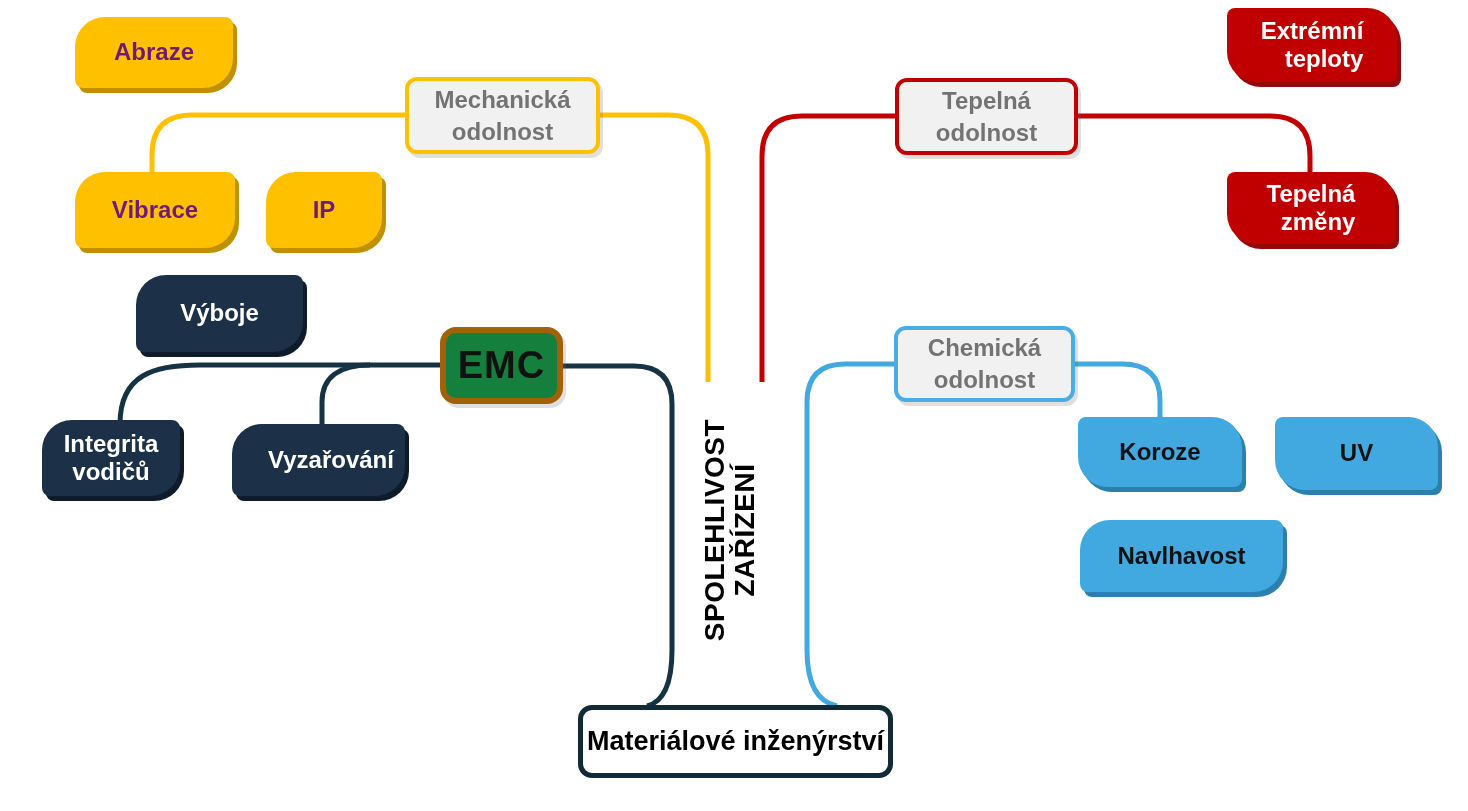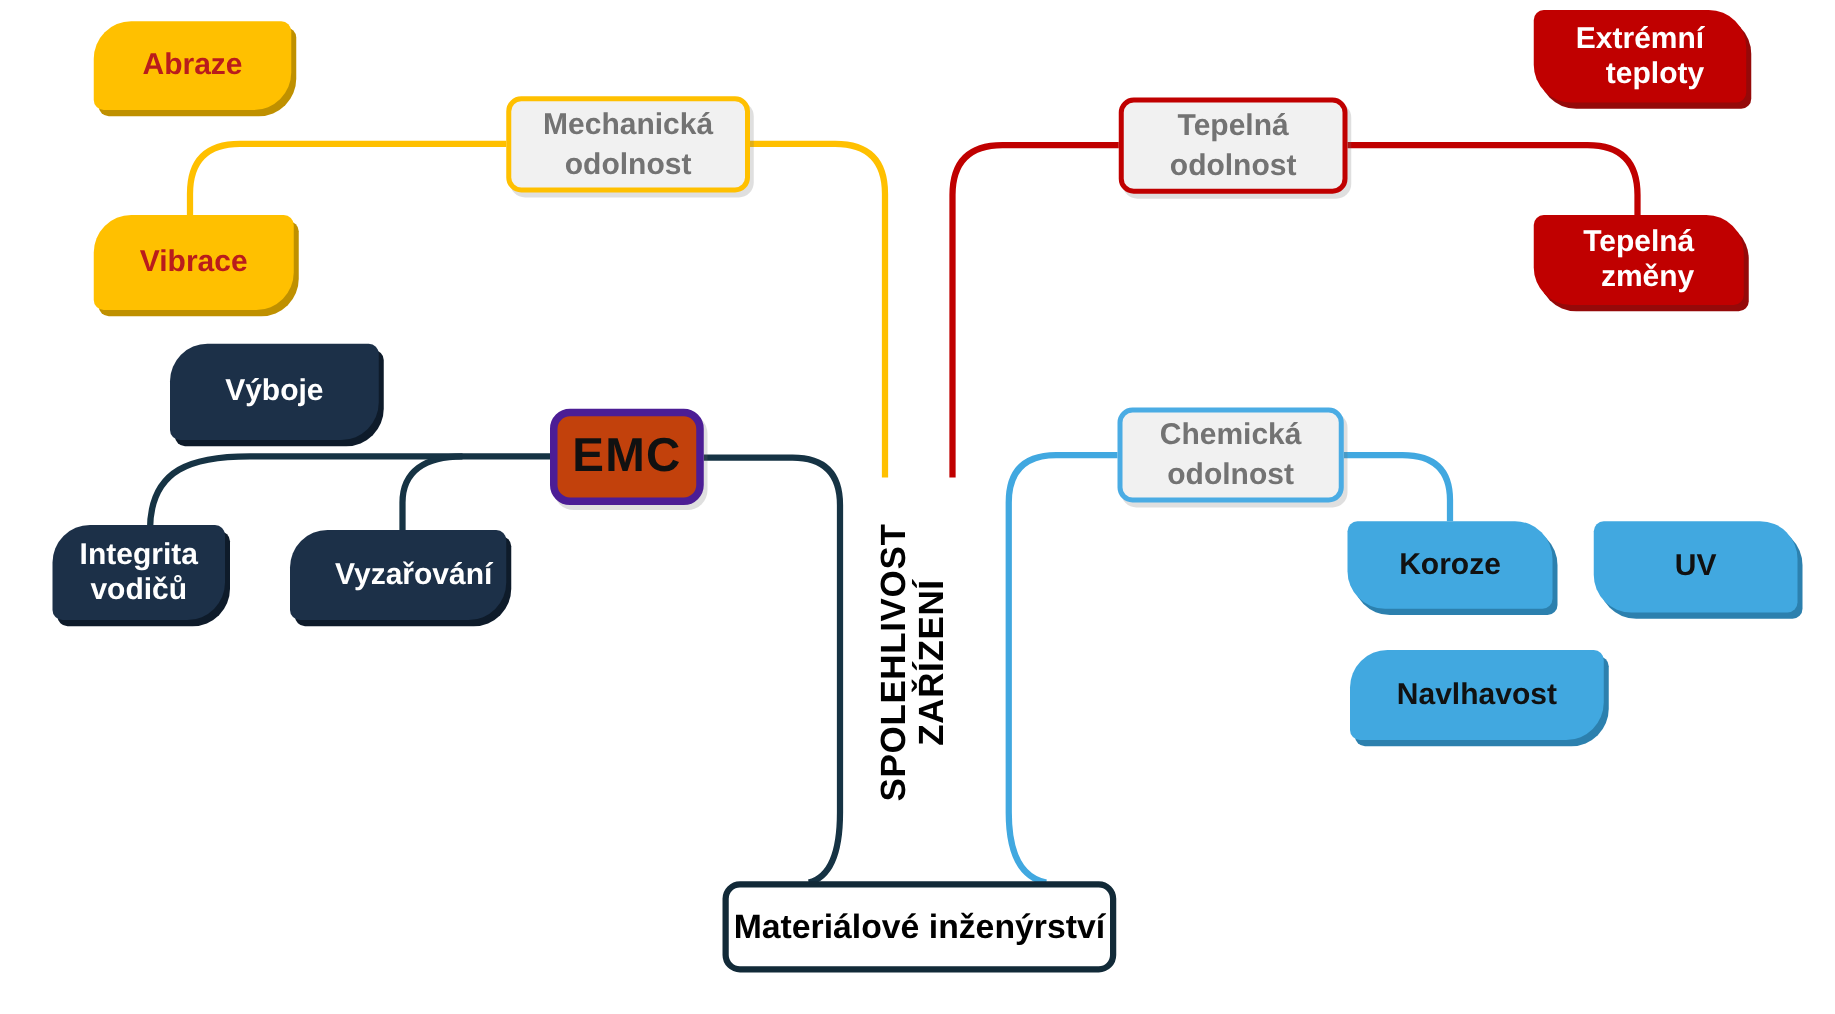--- a/index.html
+++ b/index.html
@@ -7,36 +7,36 @@
     position:relative;width:1468px;height:811px;background:#ffffff;
     font-family:"Liberation Sans",sans-serif;overflow:hidden;
   }
   svg.lines{position:absolute;left:0;top:0;width:1468px;height:811px;}
   .node{
     position:absolute;display:flex;align-items:center;justify-content:center;
     text-align:center;font-weight:bold;white-space:pre-line;box-sizing:border-box;
   }
   
   .leaf{font-size:24px;line-height:1.18;}
-  .leaf.yellow{background:#FFC000;color:#b91c1c;box-shadow:4px 5px 0 #BF9000;}
+  .leaf.yellow{background:#FFC000;color:#701a75;box-shadow:4px 5px 0 #BF9000;}
   .leaf.red{background:#C00000;color:#fff;box-shadow:4px 5px 0 #950909;text-align:right;}
   .leaf.navy{background:#1C3048;color:#fff;box-shadow:4px 5px 0 #0E1B2A;}
   .leaf.blue{background:#41A8E0;color:#111;box-shadow:4px 5px 0 #2C80AE;}
   .leaf.left-style{border-radius:30px 8px 30px 8px;}
   .leaf.right-style{border-radius:8px 30px 8px 30px;}
   
   .label-box{
     background:#F1F1F1;color:#737373;font-size:24px;line-height:1.32;
     border-radius:12px;box-shadow:3px 4px 0 rgba(110,110,110,.22);
   }
   .label-box.yellow-b{border:4px solid #FFC000;}
   .label-box.red-b{border:4px solid #C00000;}
   .label-box.blue-b{border:4px solid #4AACE4;}
   .emc-box{
-    background:#c2410c;color:#111;border:6px solid #4c1d95;border-radius:16px;
+    background:#15803d;color:#111;border:6px solid #a16207;border-radius:16px;
     font-size:38px;letter-spacing:1px;box-shadow:3px 4px 0 rgba(110,110,110,.22);
   }
   .foundation{
     background:#ffffff;color:#000;border:5px solid #122A38;border-radius:14px;
     font-size:27px;
   }
   .central{
     transform:rotate(-90deg);font-size:28px;line-height:1.07;letter-spacing:.5px;
     color:#000;font-weight:bold;
   }
@@ -59,20 +59,21 @@
     <path d="M563 366 H634 Q672 366 672 404 V650 Q672 700 647 706" stroke="#163344"></path>
 
     <path d="M894 364 H845 Q807 364 807 402 V650 Q807 700 837 706" stroke="#41A8E0"></path>
     <path d="M1075 364 H1122 Q1160 364 1160 400 V417" stroke="#41A8E0"></path>
   </svg>
 
   <div class="node leaf yellow left-style" style="left:75px;top:17px;width:158px;height:71px;">Abraze</div>
   <div class="node label-box yellow-b" style="left:405px;top:77px;width:195px;height:77px;">Mechanická
 odolnost</div>
   <div class="node leaf yellow left-style" style="left:75px;top:172px;width:160px;height:76px;">Vibrace</div>
+  <div class="node leaf yellow left-style" style="left:266px;top:172px;width:116px;height:76px;">IP</div>
 
   <div class="node leaf red right-style" style="left:1227px;top:8px;width:170px;height:74px;">Extrémní
 teploty</div>
   <div class="node label-box red-b" style="left:895px;top:78px;width:183px;height:77px;">Tepelná
 odolnost</div>
   <div class="node leaf red right-style" style="left:1227px;top:172px;width:168px;height:72px;">Tepelná
 změny</div>
 
   <div class="node leaf navy left-style" style="left:136px;top:275px;width:167px;height:77px;">Výboje</div>
   <div class="node emc-box" style="left:440px;top:327px;width:123px;height:77px;">EMC</div>

